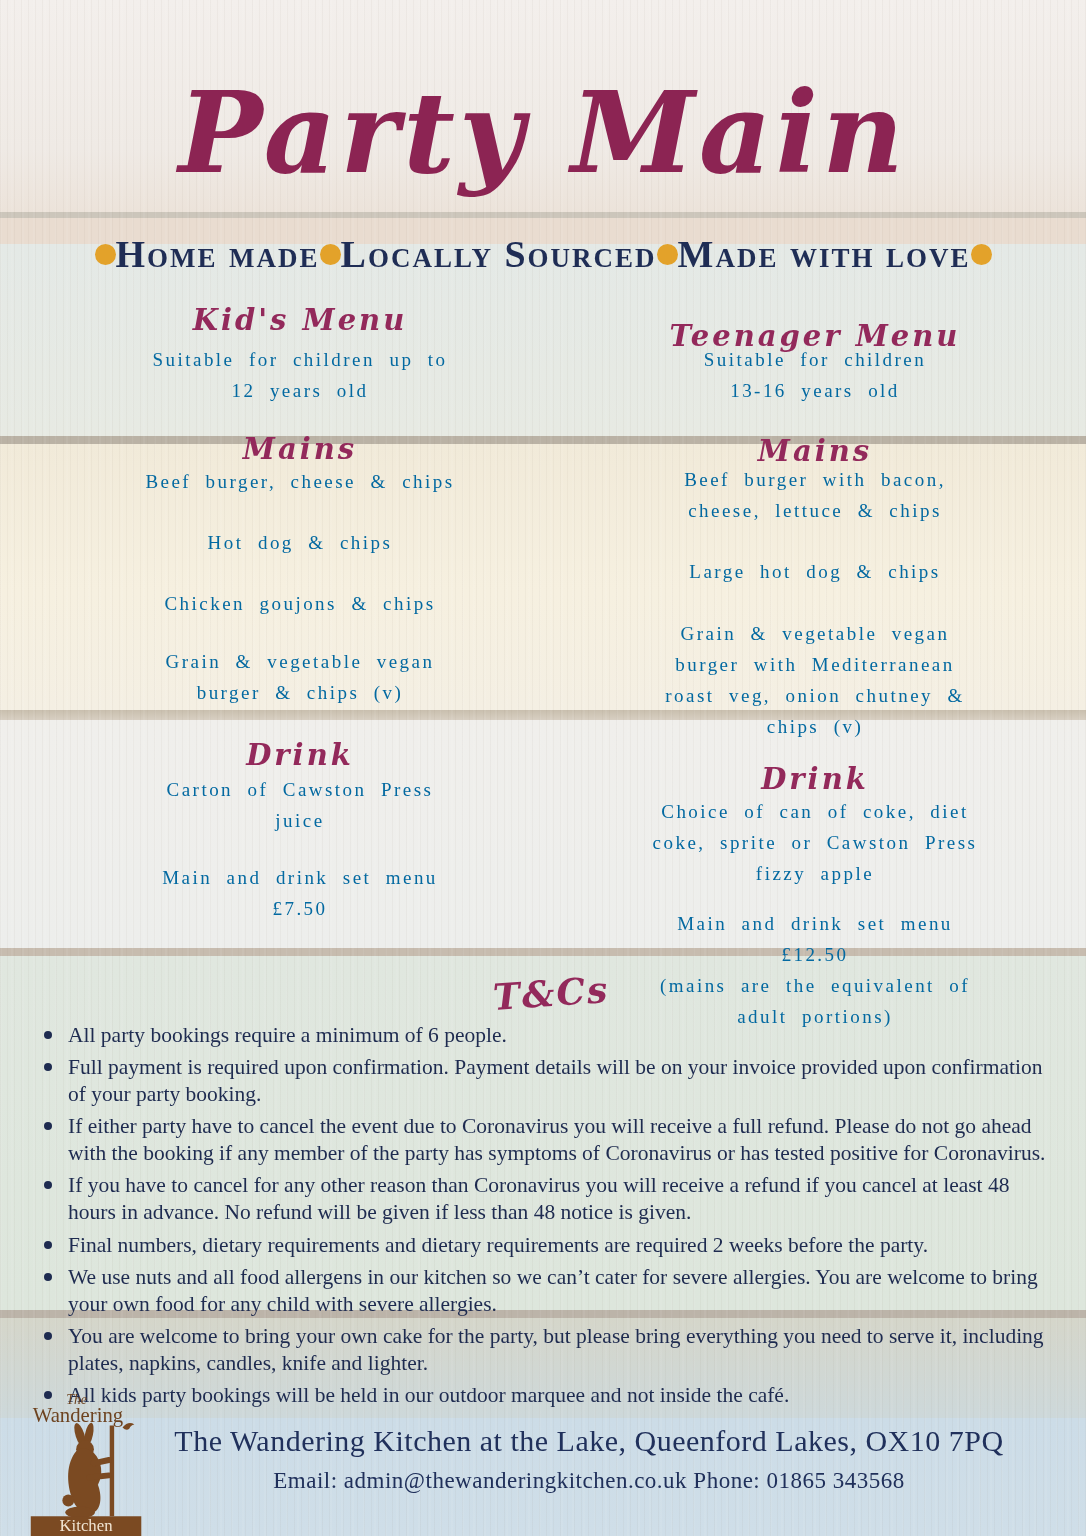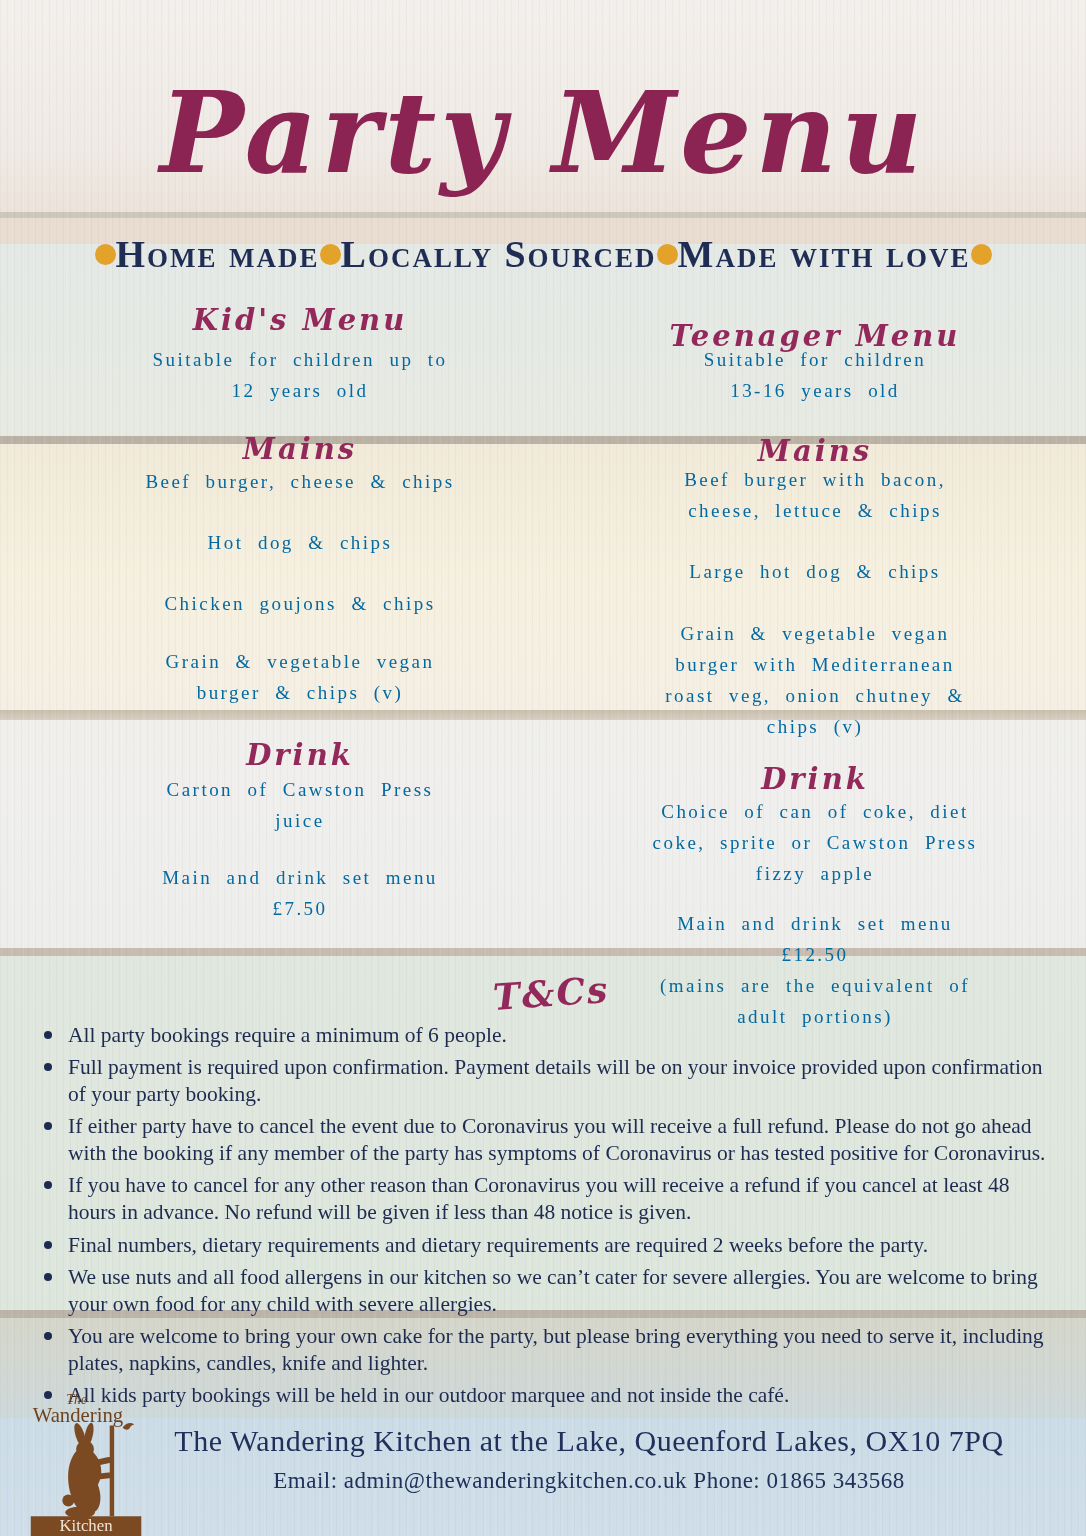--- a/index.html
+++ b/index.html
@@ -75,21 +75,21 @@
   <div class="band b-mains"></div>
   <div class="band d3"></div>
   <div class="band b-drink"></div>
   <div class="band d4"></div>
   <div class="band b-terms"></div>
   <div class="band d5"></div>
   <div class="band b-lower"></div>
   <div class="band b-footer"></div>
   <div class="grain"></div>
 
-  <div class="title script">Party Menu</div>
+  <div class="title script">Party Main</div>
 
   <div class="tagline">
     <span class="dot"></span>
     <span class="txt">Home made</span>
     <span class="dot"></span>
     <span class="txt">Locally Sourced</span>
     <span class="dot"></span>
     <span class="txt">Made with love</span>
     <span class="dot"></span>
   </div>

